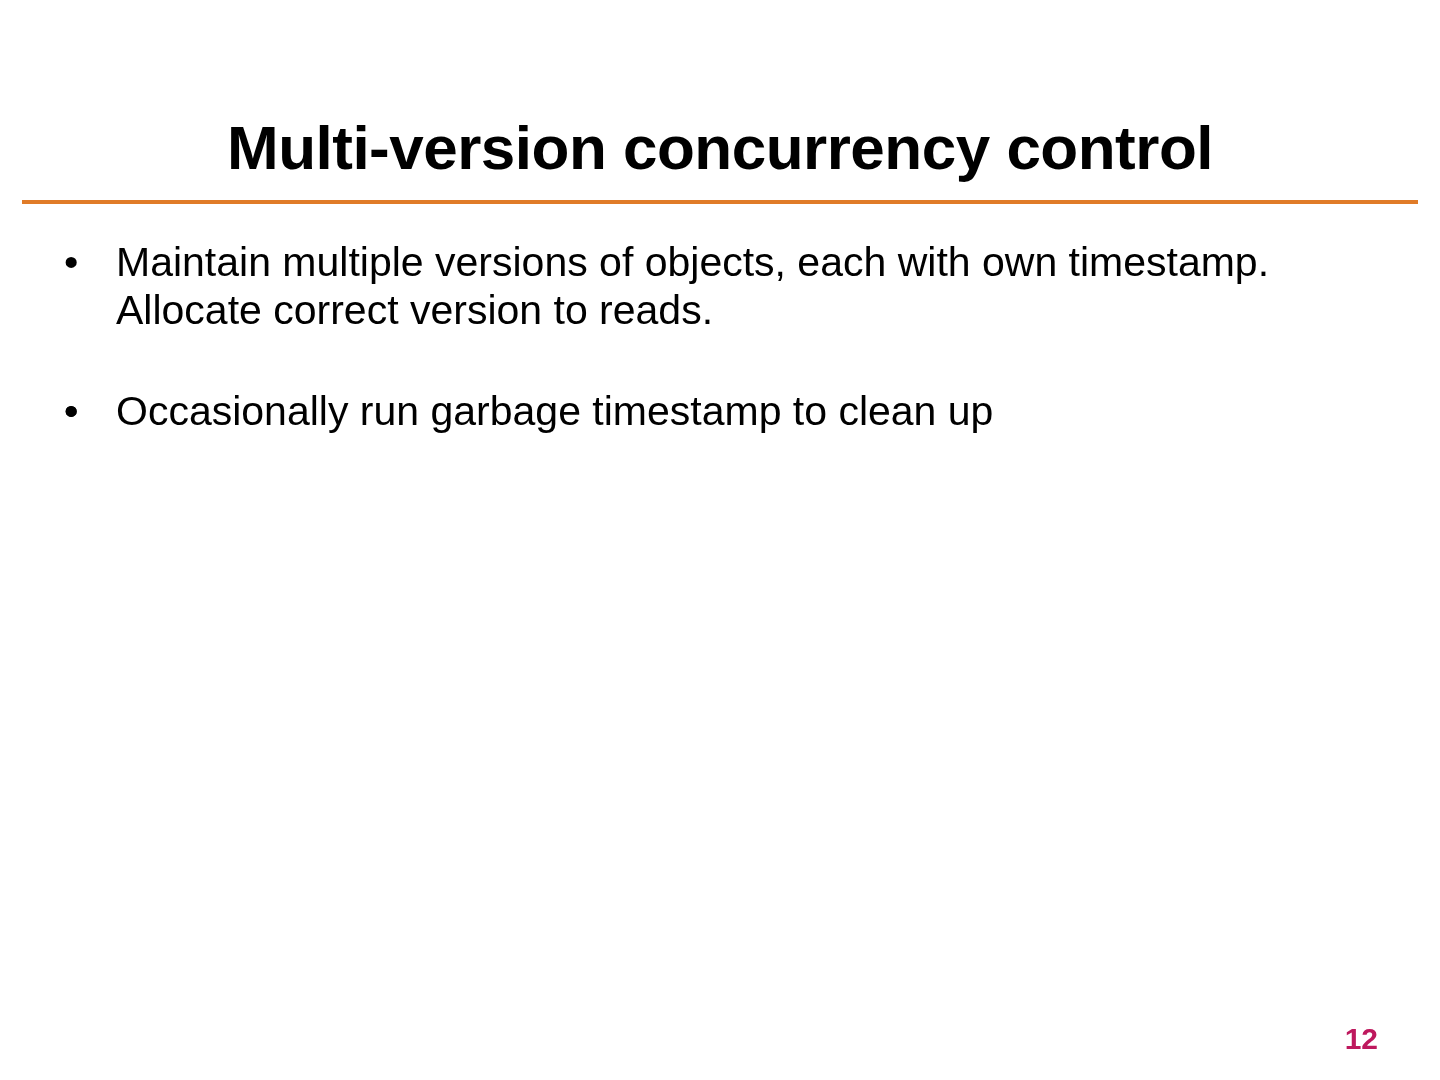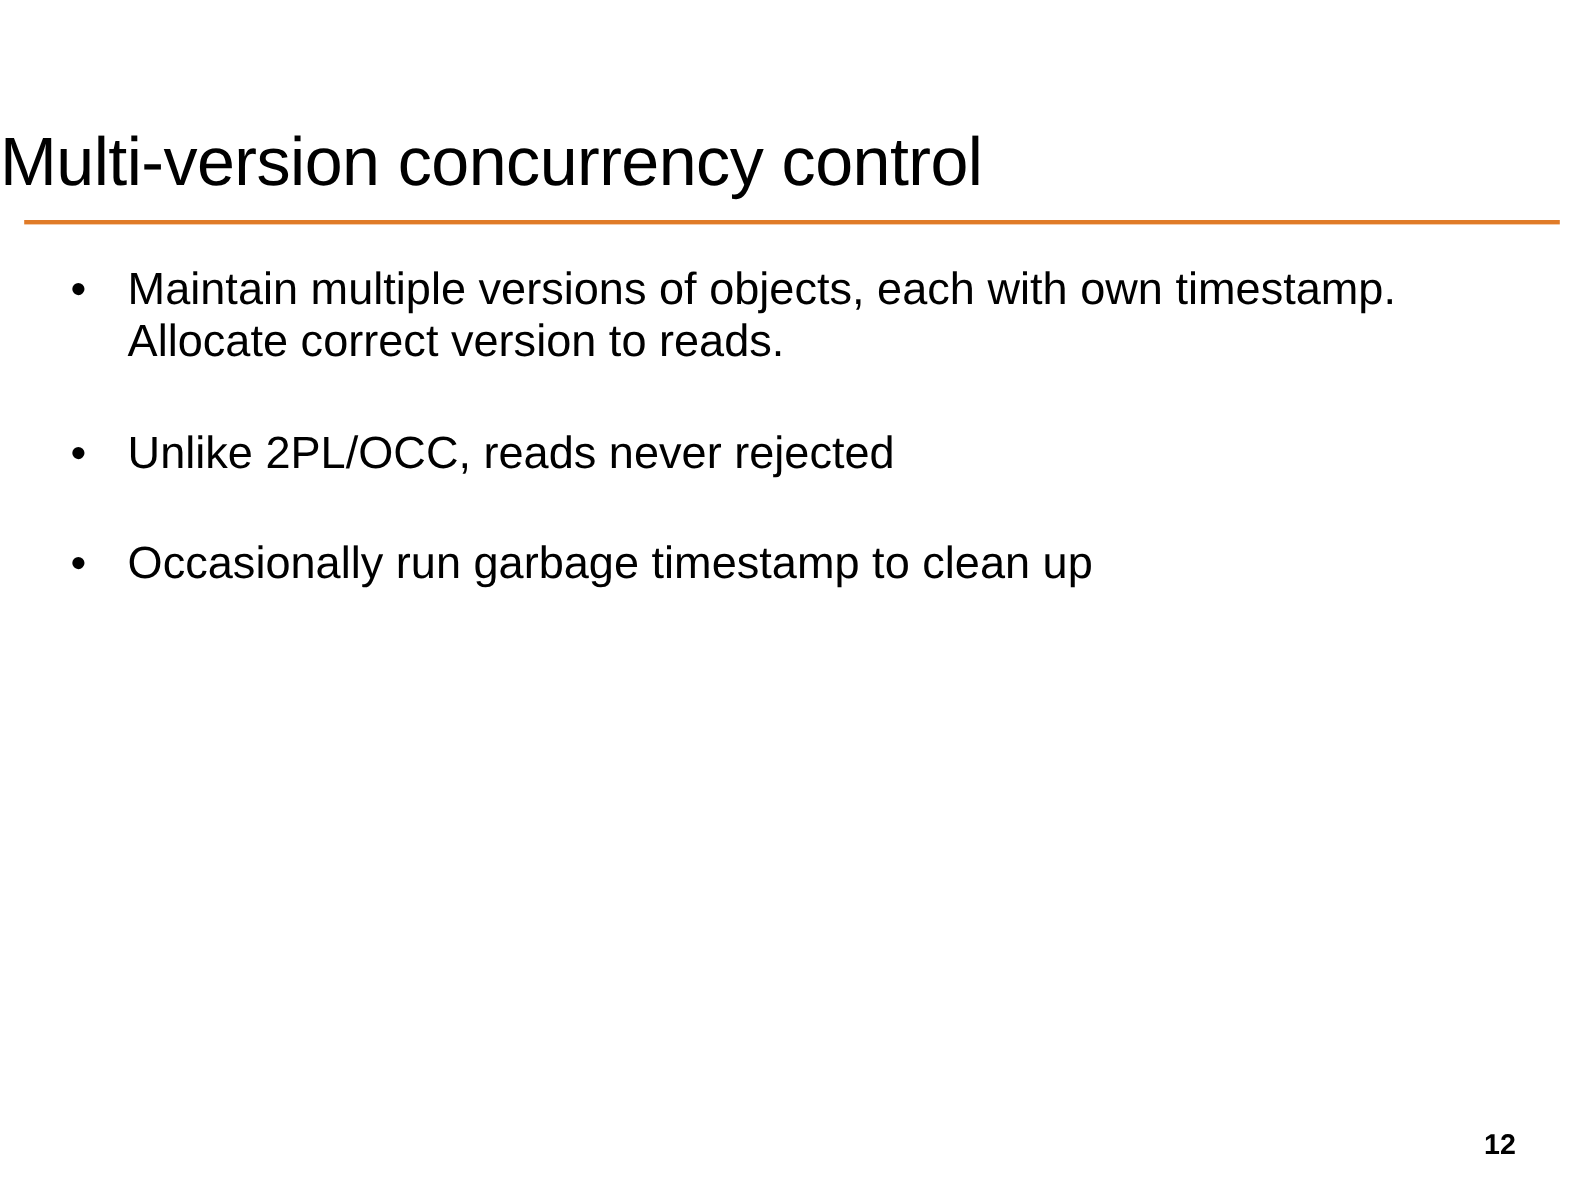--- a/index.html
+++ b/index.html
@@ -18,23 +18,23 @@
     position: relative;
     width: 1440px;
     height: 1080px;
     box-sizing: border-box;
   }
   .slide-title {
     position: absolute;
     left: 0;
     right: 0;
     top: 72px;
-    text-align: left;
+    text-align: center;
     font-size: 62px;
-    font-weight: normal;
+    font-weight: bold;
     line-height: 1.1;
     letter-spacing: -0.5px;
     color: #000000;
   }
   .title-rule {
     position: absolute;
     left: 22px;
     right: 22px;
     top: 200px;
     height: 4px;
@@ -61,42 +61,41 @@
     position: absolute;
     left: 16px;
     top: 0;
     font-size: 41px;
     line-height: 1.18;
   }
   .page-number {
     position: absolute;
     right: 62px;
     bottom: 24px;
-    font-size: 26px;
+    font-size: 30px;
     font-weight: bold;
-    color: #000000;
+    color: #be185d;
   }
 </style>
 </head>
 <body>
 
 <div class="slide">
 
   <h1 class="slide-title">Multi-version concurrency control</h1>
 
   <div class="title-rule"></div>
 
   <ul class="bullet-list">
     <li class="bullet-item">
       <span class="dot">•</span>
       <span>Maintain multiple versions of objects, each with own timestamp.  Allocate correct version to reads.</span>
     </li>
     <li class="bullet-item">
       <span class="dot">•</span>
-      <span>Unlike 2PL/OCC, reads never rejected</span>
     </li>
     <li class="bullet-item">
       <span class="dot">•</span>
       <span>Occasionally run garbage timestamp to clean up</span>
     </li>
   </ul>
 
   <div class="page-number">12</div>
 
 </div>

